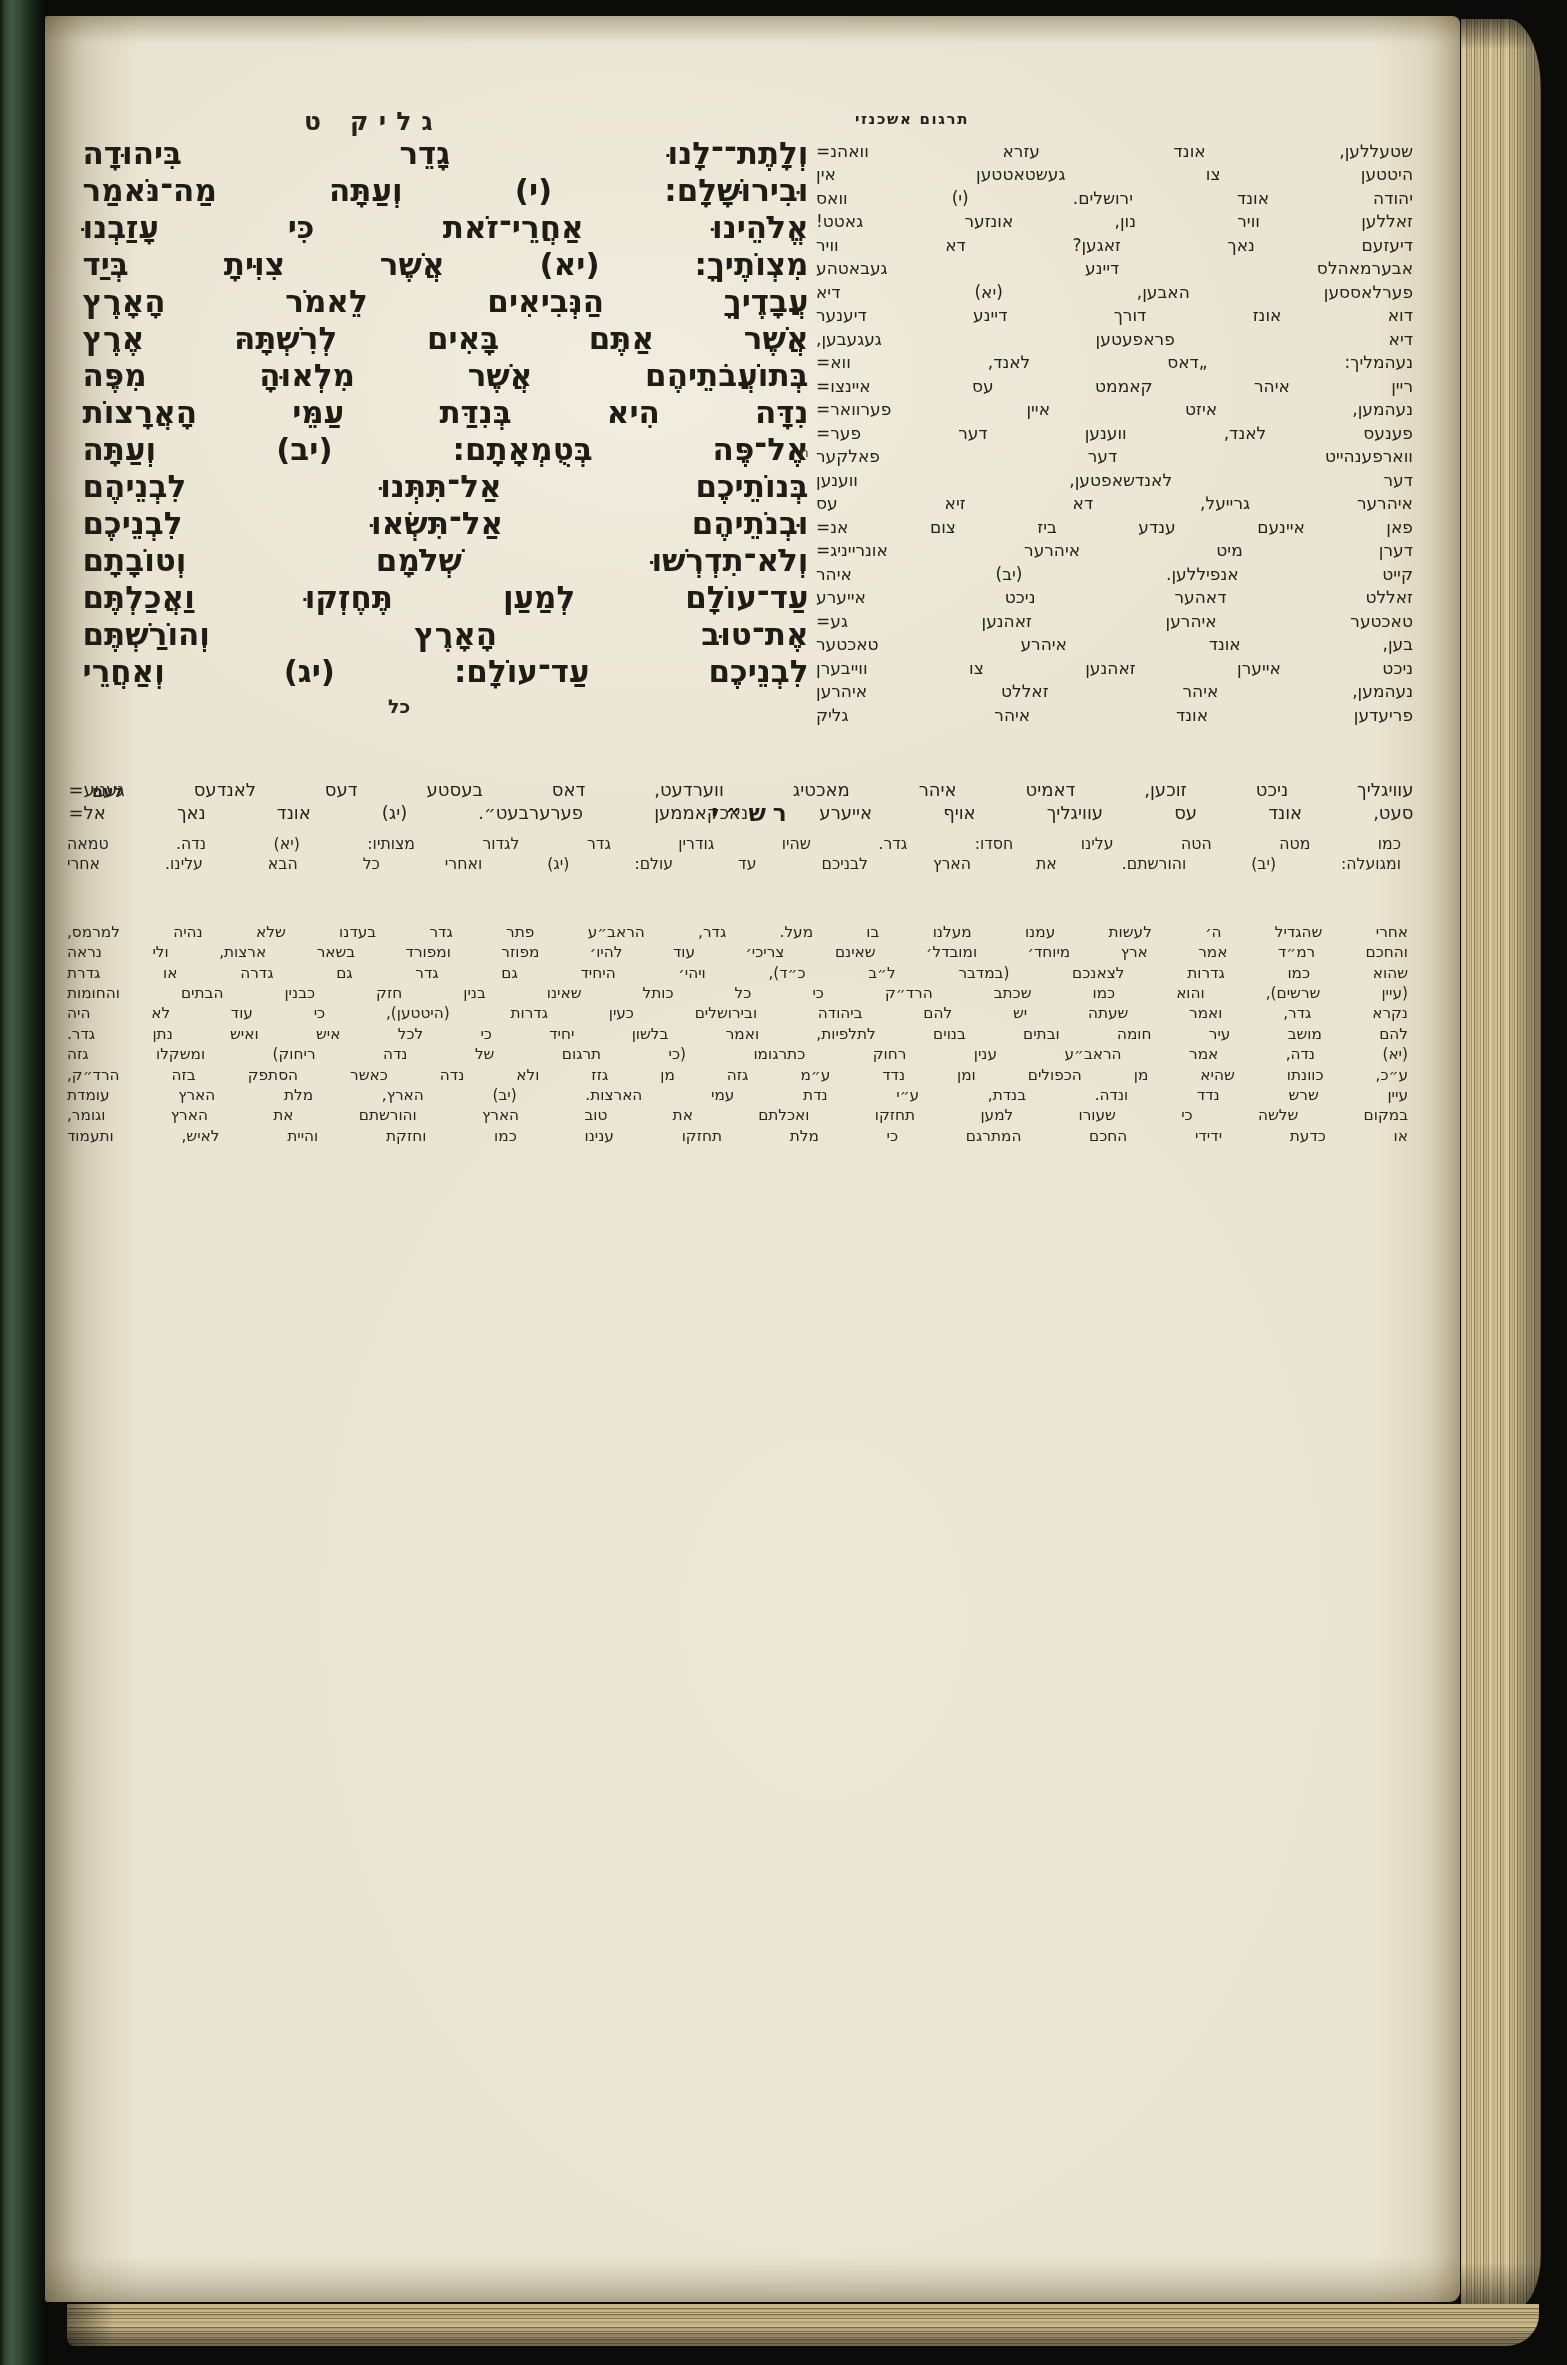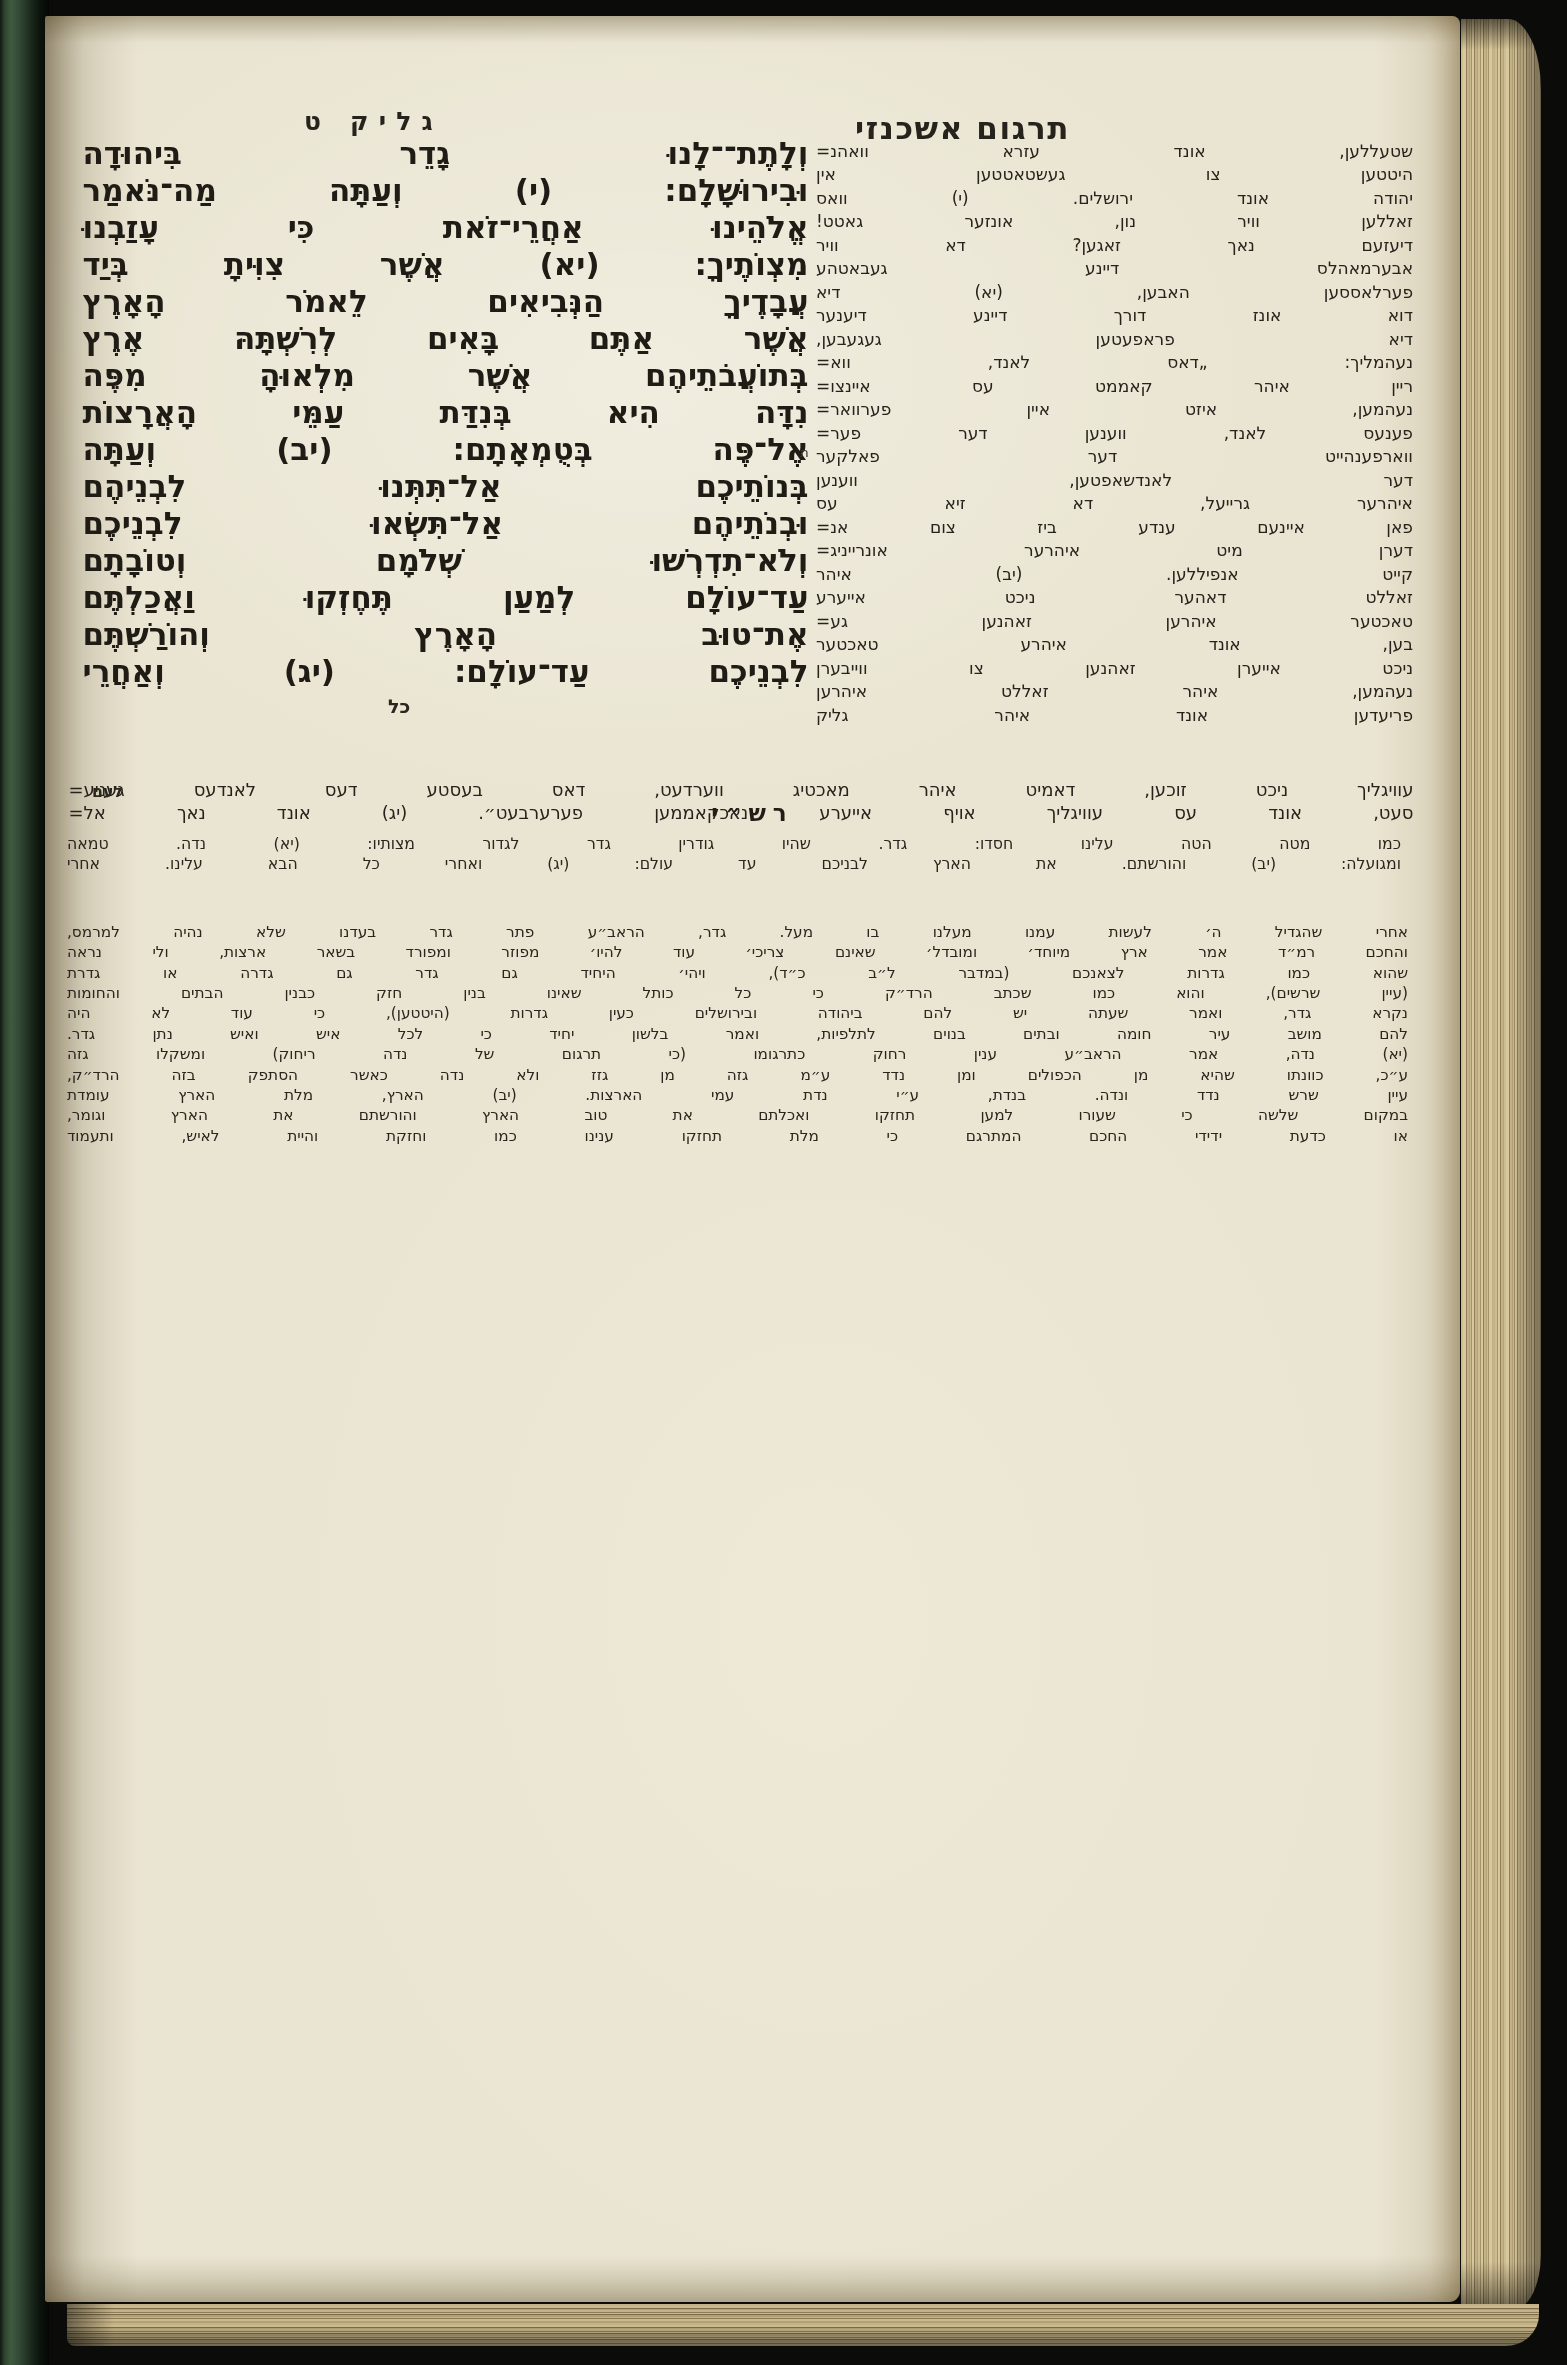--- a/index.html
+++ b/index.html
@@ -29,21 +29,21 @@
       linear-gradient(0deg, rgba(104,88,46,.30) 0px, rgba(104,88,46,0) 47px),
       #eae5d2;
     border-radius: 2.4px 7.8px 11px 2.4px;
     box-shadow: inset 20.4px 0 47px -19px rgba(56,42,18,.5),
                 inset -17px 0 38px -20.4px rgba(90,68,28,.45);
     direction: rtl;
     color:#292620;
   }
   .hdr { position:absolute; font-weight:bold; color:#26231c; white-space:nowrap; }
   .hdr-ezra   { left:259px; top:91px; font-size:25px; letter-spacing:10.2px; }
-  .hdr-targum { left:810px; top:94px; font-size:31px; letter-spacing:1.6px; }
+  .hdr-targum { left:810px; top:94px; font-size:15px; letter-spacing:1.6px; }
 
   .bible-col { position:absolute; left:23.5px; top:119px; width:740px; }
   .bline {
     font-size:31px; font-weight:bold; line-height:37px; color:#1f1b15;
     text-align:justify; text-align-last:justify; white-space:nowrap;margin-left:14px;
   }
   .catchword { position:absolute; font-weight:bold; color:#2a2720; }
   .cw-bible { left:343px; top:679px; font-size:19px; }
   .cw-cont  { left:47px;  top:766px; font-size:15.7px; }
   .colmark  { position:absolute; left:755px; top:429px; font-size:13.3px; color:#39352c; }

